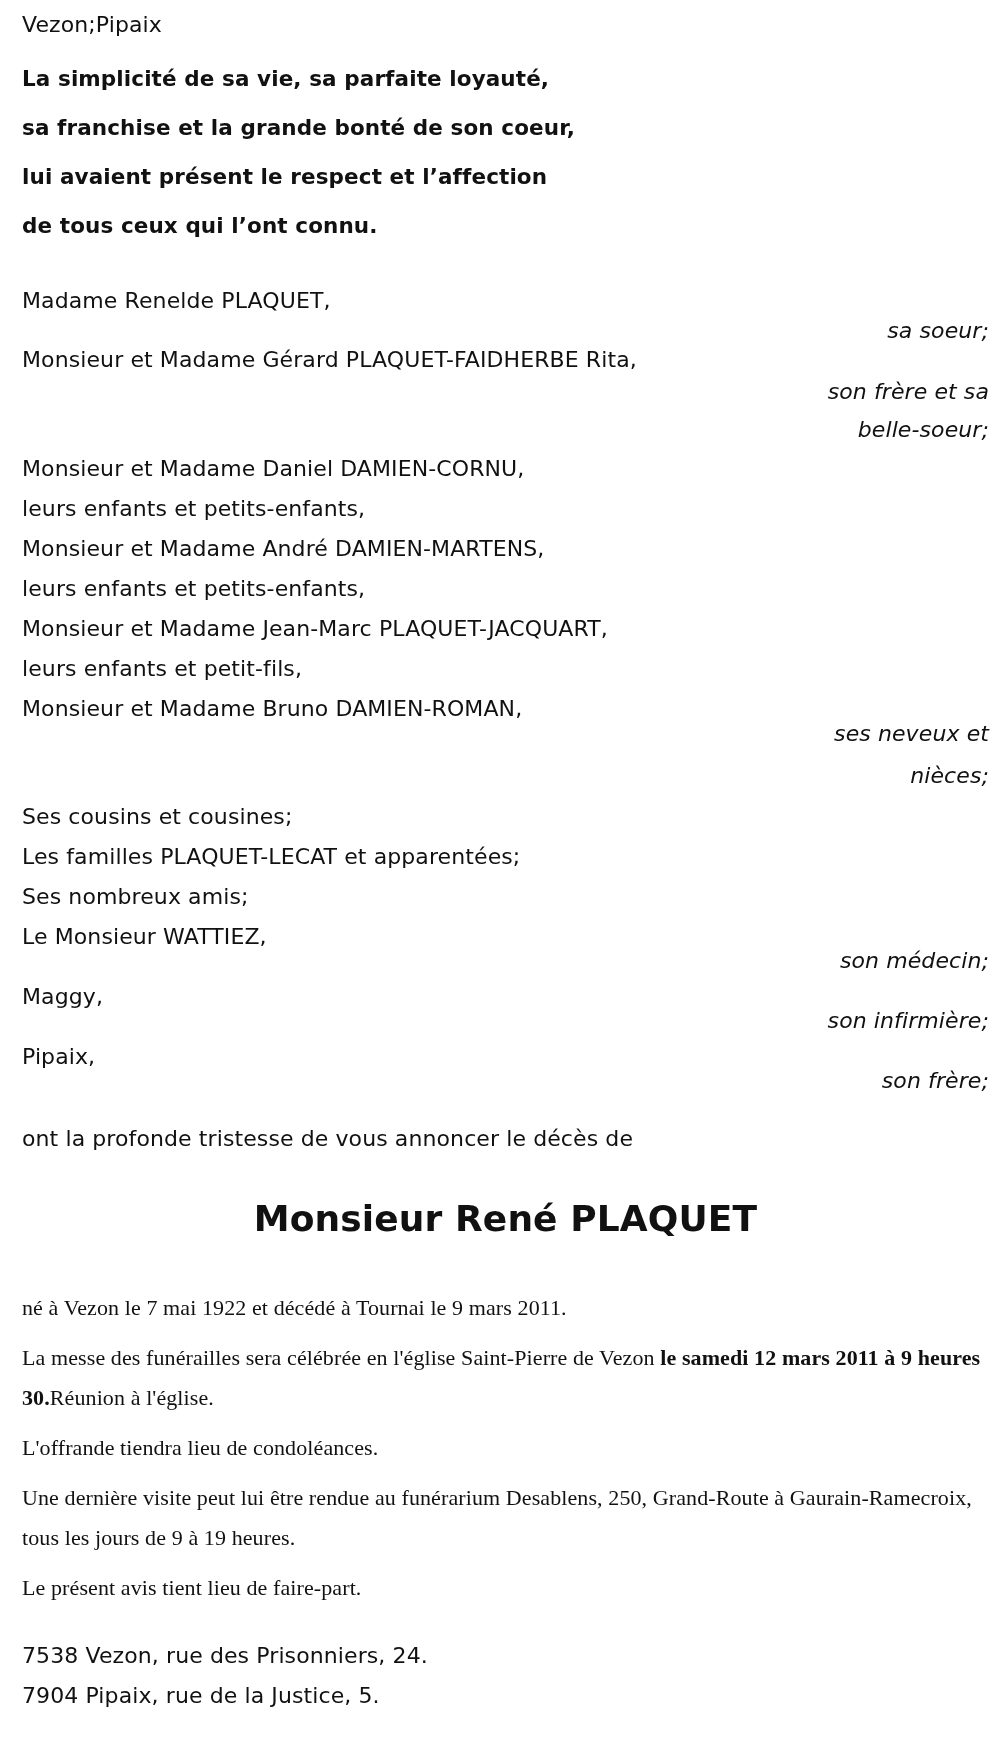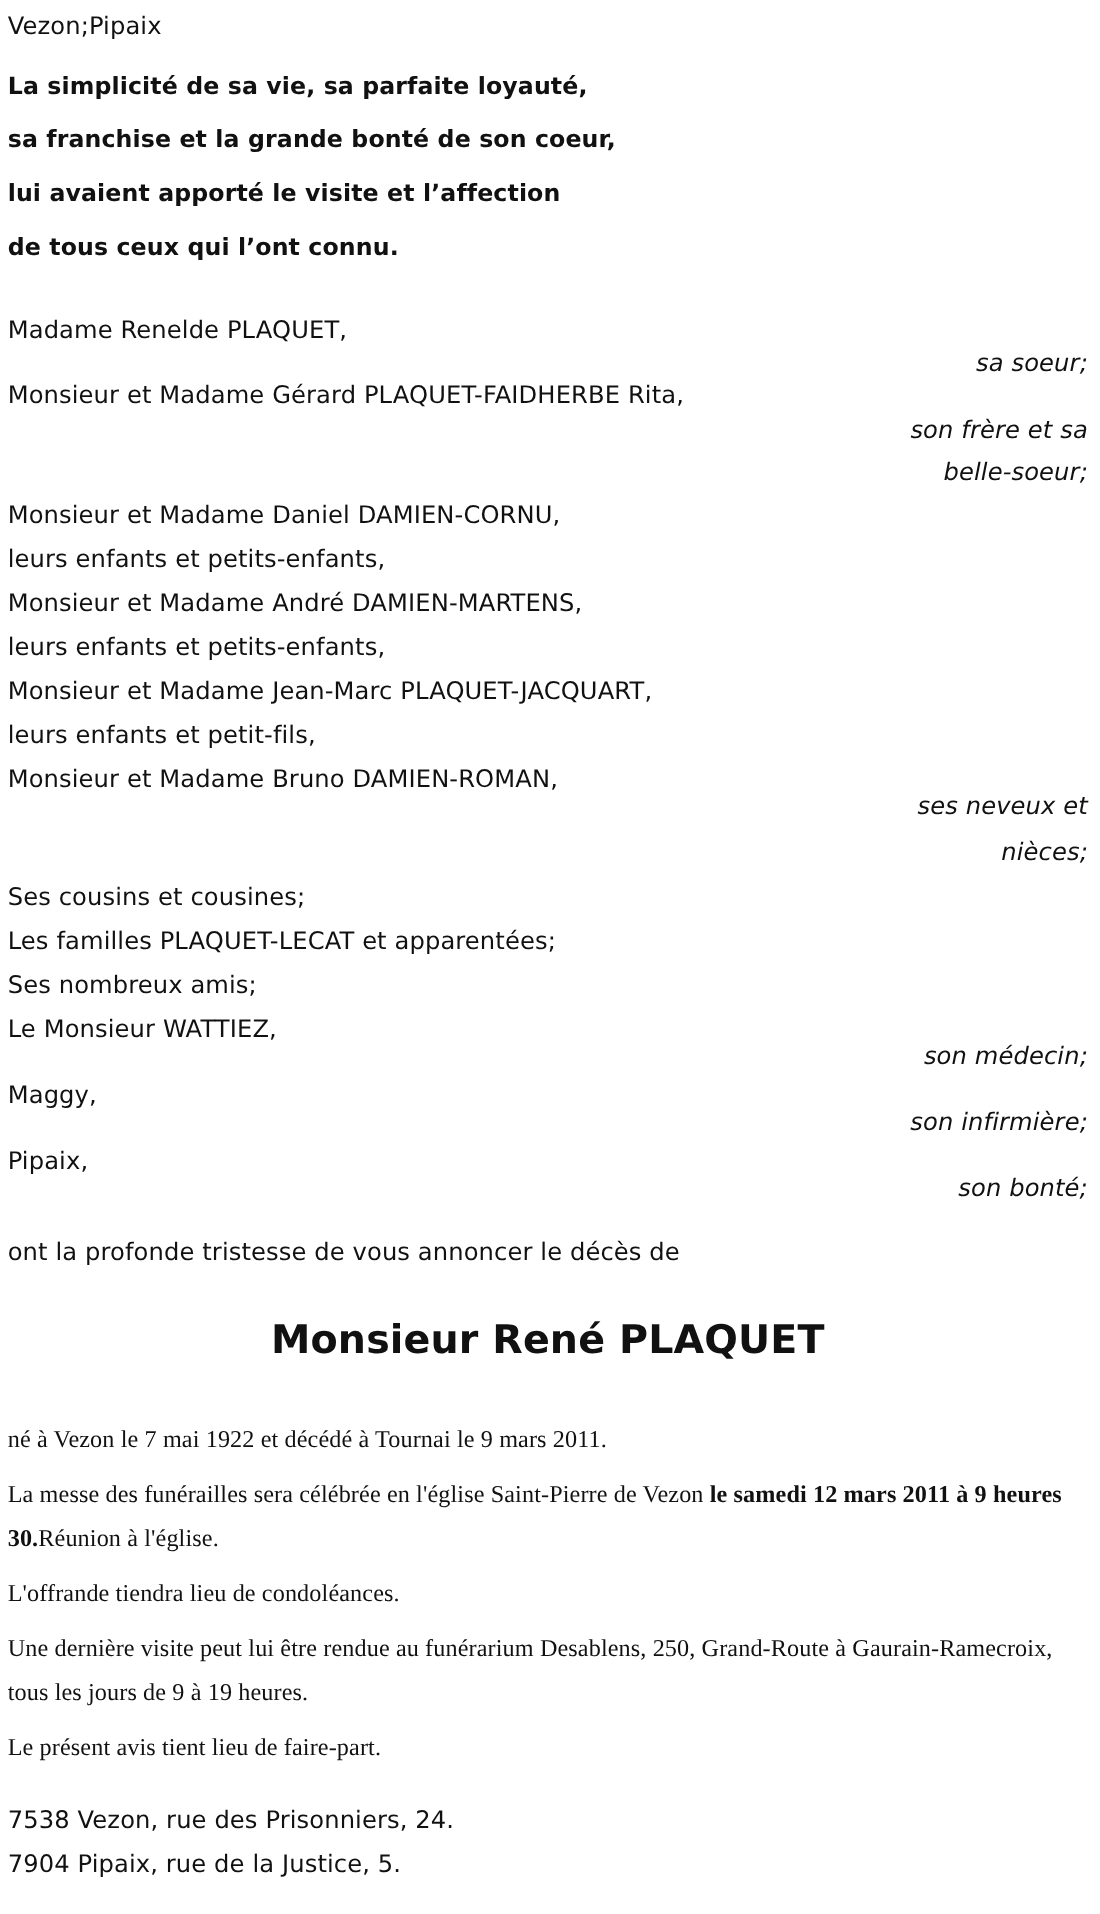--- a/index.html
+++ b/index.html
@@ -11,21 +11,21 @@
       width: 1000px;
       height: 1740px;
       overflow: hidden;
       font-family: "DejaVu Sans", sans-serif;
       color: #111111;
       font-size: 22px;
       letter-spacing: 0.1px;
     }
     .page {
       position: relative;
-      padding: 0 11px 0 7px;
+      padding: 0 11px 0 22px;
       box-sizing: border-box;
       width: 1000px;
     }
     .line {
       line-height: 40px;
       height: 40px;
       white-space: nowrap;
     }
     .place {
       margin-top: 5px;
@@ -100,21 +100,21 @@
 </head>
 <body>
 
 <div class="page">
 
   <div class="line place">Vezon;Pipaix</div>
 
   <div class="motto">
     <div class="line">La simplicité de sa vie, sa parfaite loyauté,</div>
     <div class="line">sa franchise et la grande bonté de son coeur,</div>
-    <div class="line">lui avaient apporté le visite et l’affection</div>
+    <div class="line">lui avaient présent le respect et l’affection</div>
     <div class="line">de tous ceux qui l’ont connu.</div>
   </div>
 
   <div class="family">
 
     <div class="entry">
       <div class="name">Madame Renelde PLAQUET,</div>
       <div class="role">sa soeur;</div>
     </div>
 
@@ -145,21 +145,21 @@
       <div class="role">son médecin;</div>
     </div>
 
     <div class="entry single">
       <div class="name">Maggy,</div>
       <div class="role">son infirmière;</div>
     </div>
 
     <div class="entry single">
       <div class="name">Pipaix,</div>
-      <div class="role">son bonté;</div>
+      <div class="role">son frère;</div>
     </div>
   </div>
 
   <div class="line announce">ont la profonde tristesse de vous annoncer le décès de</div>
 
   <div class="deceased">Monsieur René PLAQUET</div>
 
   <div class="details">
     <div class="para">né à Vezon le 7 mai 1922 et décédé à Tournai le 9 mars 2011.</div>
     <div class="para"><span>La messe des funérailles sera célébrée en l'église Saint-Pierre de Vezon </span><b>le samedi 12 mars 2011 à 9 heures 30.</b><span>Réunion à l'église.</span></div>

